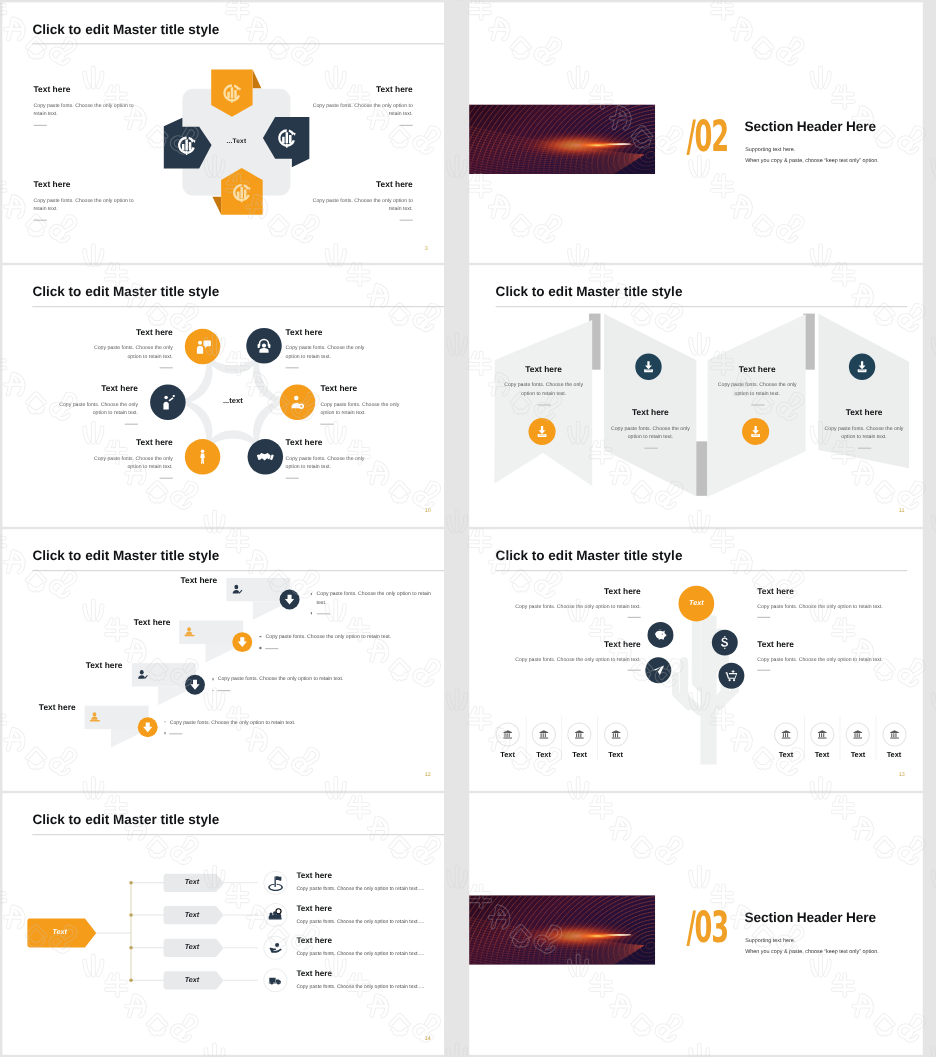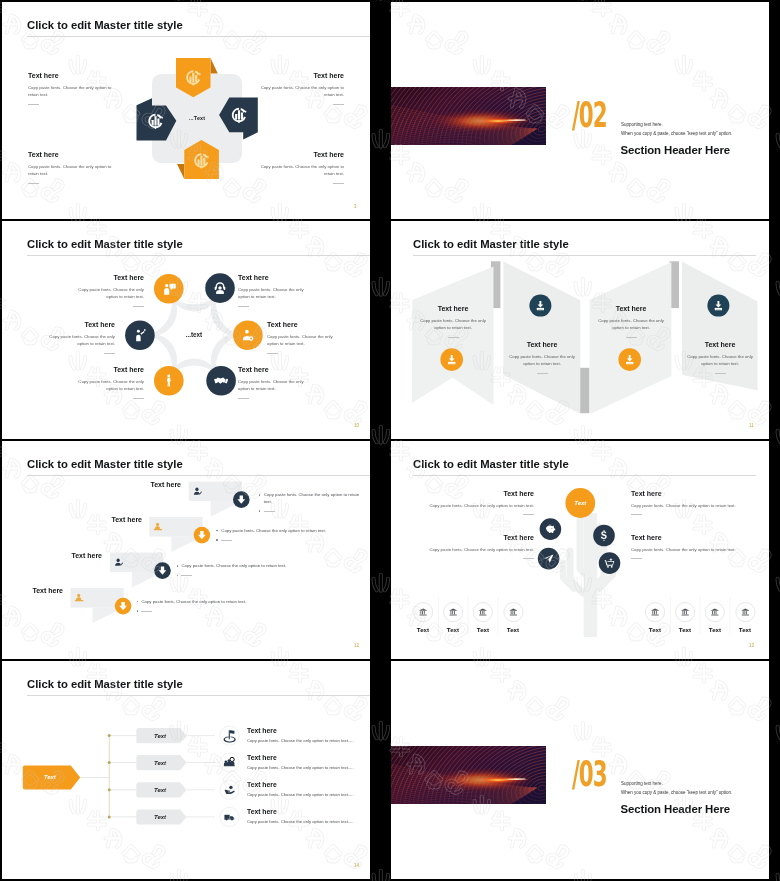--- a/index.html
+++ b/index.html
@@ -1,18 +1,18 @@
 <!DOCTYPE html>
 <html><head>
 <meta charset="utf-8">
 <style>
 html,body{margin:0;padding:0;}
 body{width:780px;height:881px;overflow:hidden;background:#7f7f7f;
      font-family:"Liberation Sans",sans-serif;}
-#grid{position:absolute;left:0;top:0;width:780px;height:881px;background:#000000;}
+#grid{position:absolute;left:0;top:0;width:780px;height:881px;background:#e5e5e5;}
 .slide{position:absolute;background:#ffffff;overflow:hidden;}
 .c0{left:2px;width:368px;}
 .c1{left:391px;width:378px;}
 .r0{top:2px;height:217px;}
 .r1{top:221px;height:218px;}
 .r2{top:441px;height:218px;}
 .r3{top:661px;height:218px;}
 .title{position:absolute;font-weight:bold;color:#111315;white-space:nowrap;}
 .hr{position:absolute;height:1px;background:#d9d9d9;}
 .pg{position:absolute;color:#c8a23c;font-size:4.5px;}
@@ -32,21 +32,21 @@
 .bt{font-size:4.3px;color:#4d4f53;line-height:6.6px;}
 .bdash{width:11px;height:1px;background:#c2c2c2;margin-top:2.6px;}
 .tp.nw{white-space:nowrap;}
 .rootlbl{position:absolute;width:40px;text-align:center;font-size:6.2px;font-weight:bold;color:#111315;}
 .flowlbl{position:absolute;text-align:center;font-size:6px;font-weight:bold;font-style:italic;}
 .fb{position:absolute;}
 .fh{font-size:6.8px;font-weight:bold;color:#111315;line-height:8.5px;}
 .fp{font-size:4.2px;color:#4d4f53;line-height:6.5px;margin-top:2.5px;white-space:nowrap;}
 .secnum{position:absolute;font-family:"DejaVu Sans Condensed","DejaVu Sans",sans-serif;font-weight:bold;
   font-size:36px;line-height:36px;color:#F0A026;letter-spacing:-1.5px;transform:scaleX(0.66);transform-origin:0 0;}
-.sechdr{position:absolute;font-size:11.4px;font-weight:bold;color:#111315;letter-spacing:-0.1px;margin-top:44px;}
+.sechdr{position:absolute;font-size:11.4px;font-weight:bold;color:#111315;letter-spacing:-0.1px;}
 .secsup{position:absolute;font-size:4.5px;color:#2f3032;white-space:nowrap;}
 </style>
 </head>
 <body>
 
 <svg id="wm-tile" width="0" height="0" style="position:absolute">
     <defs>
  <g id="wmg">
 
    <g transform="translate(0,0) rotate(12)">

